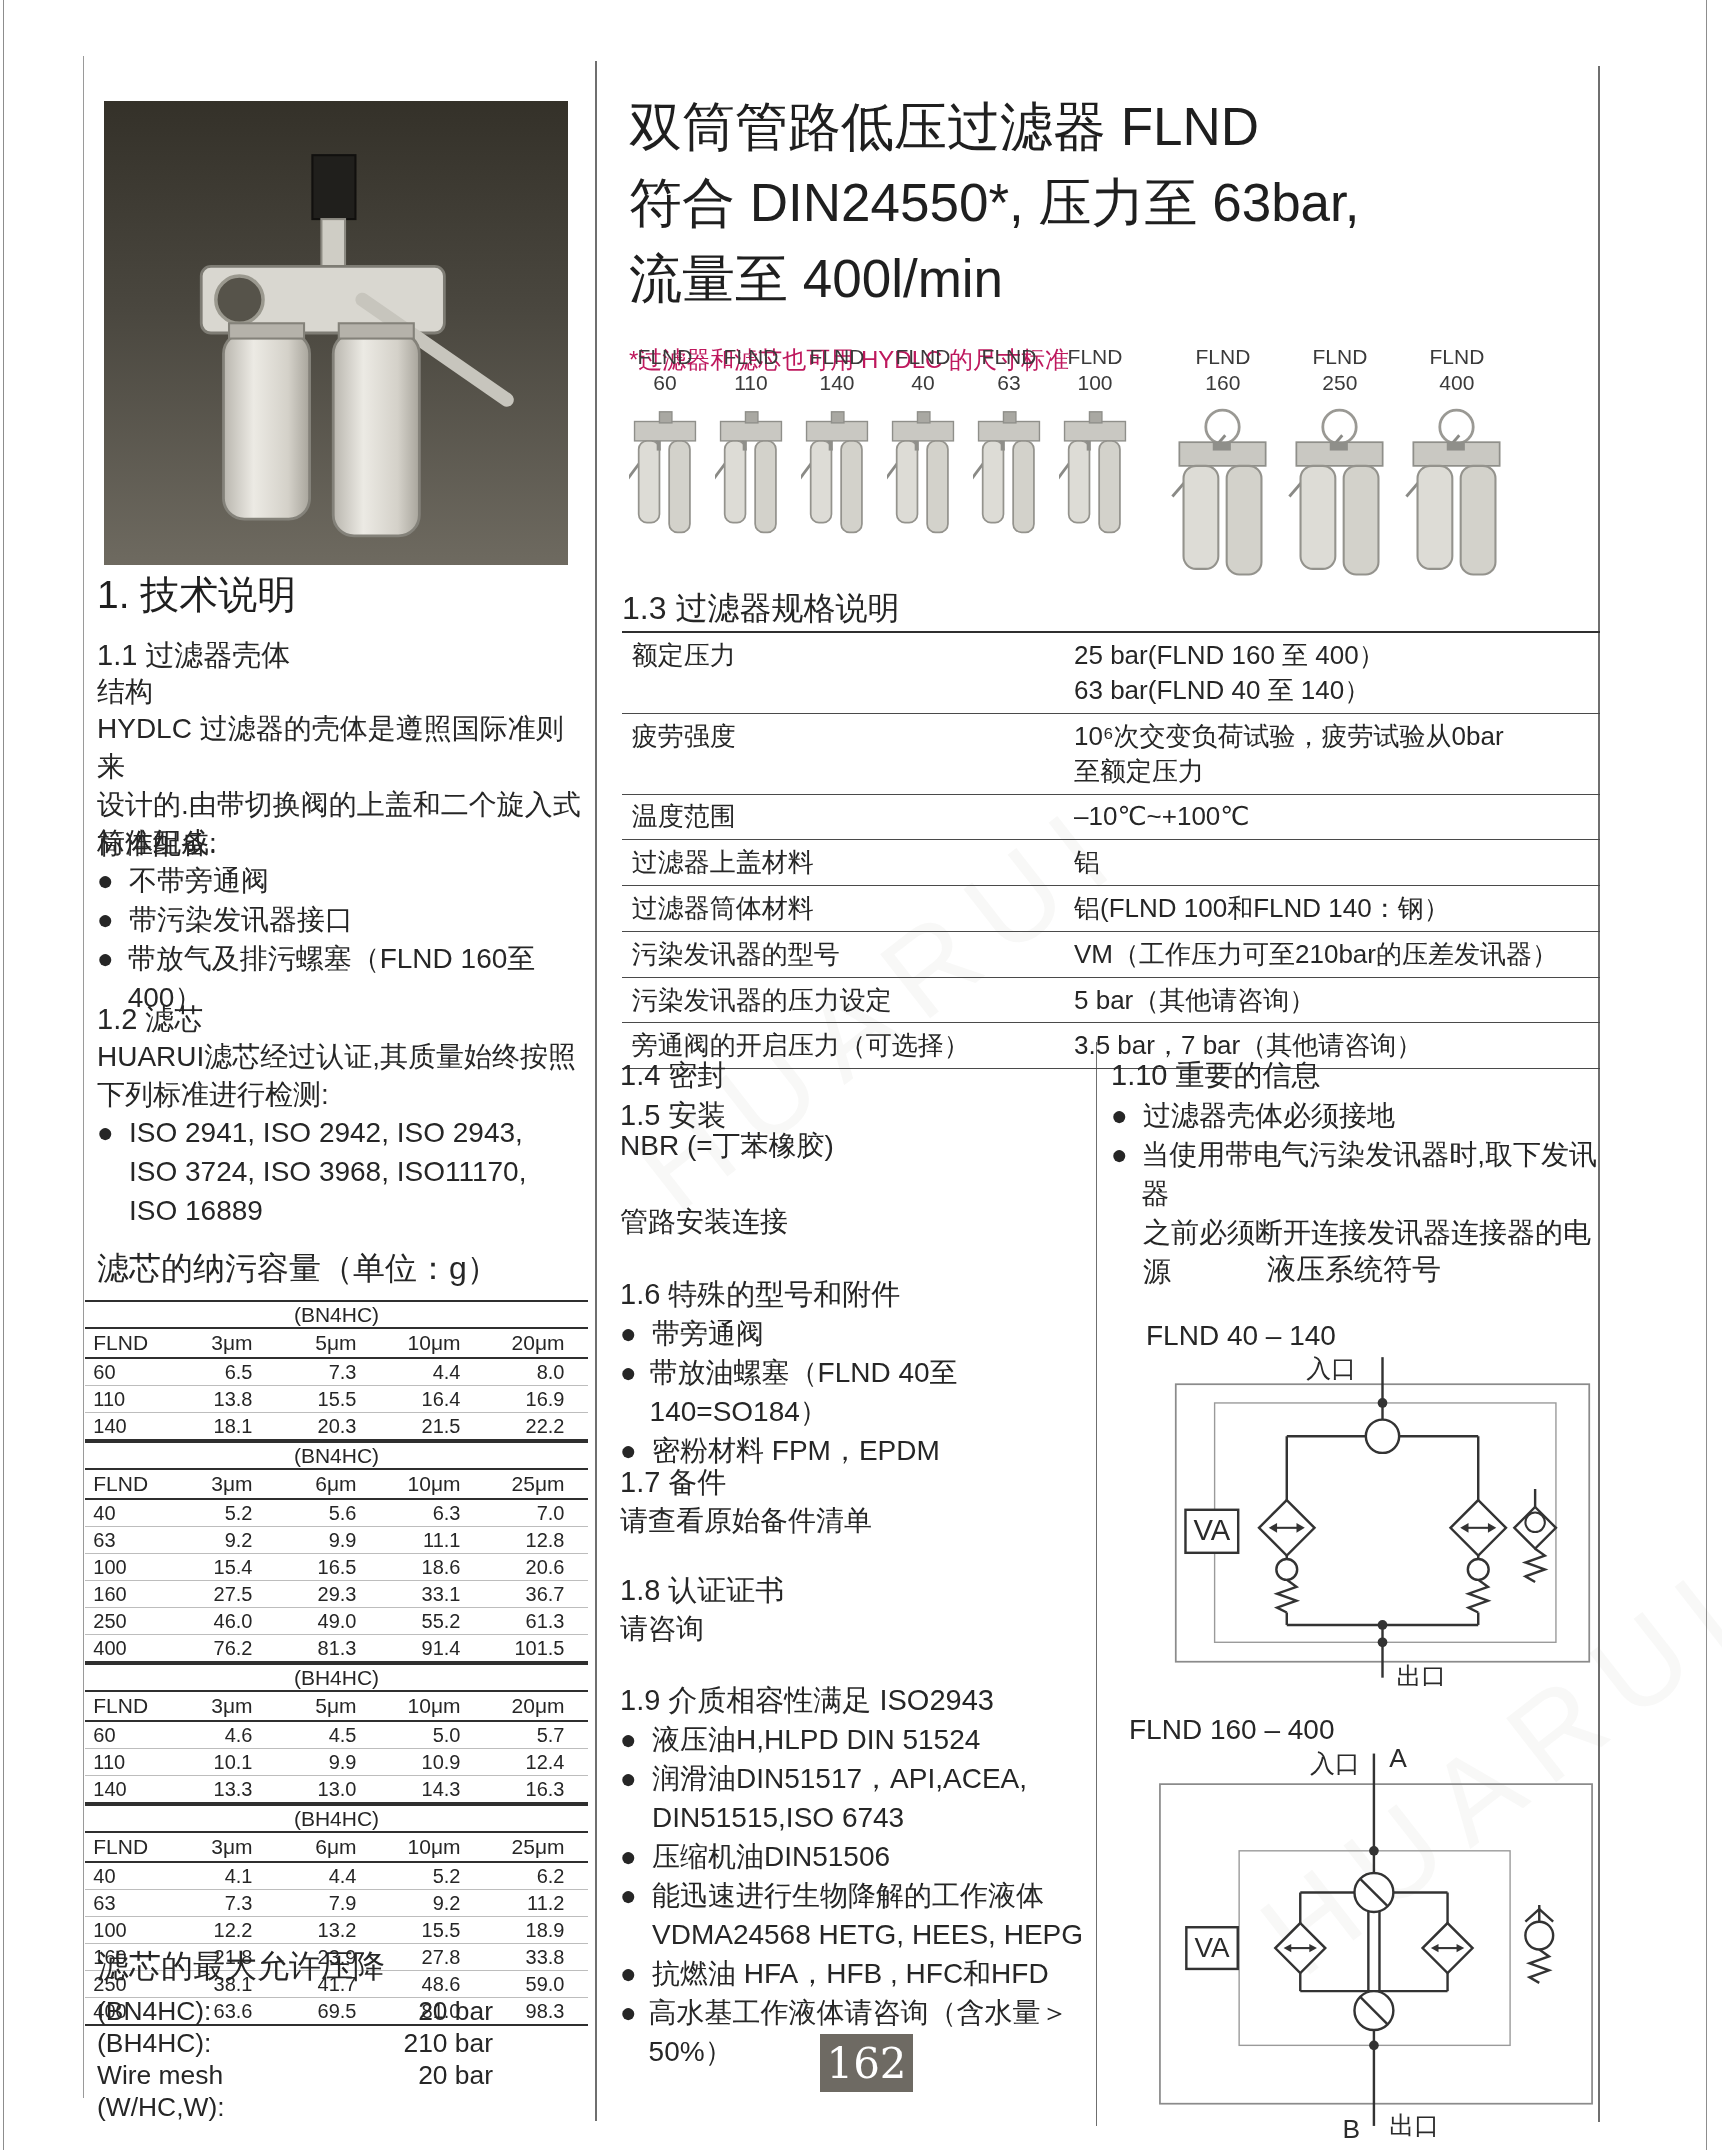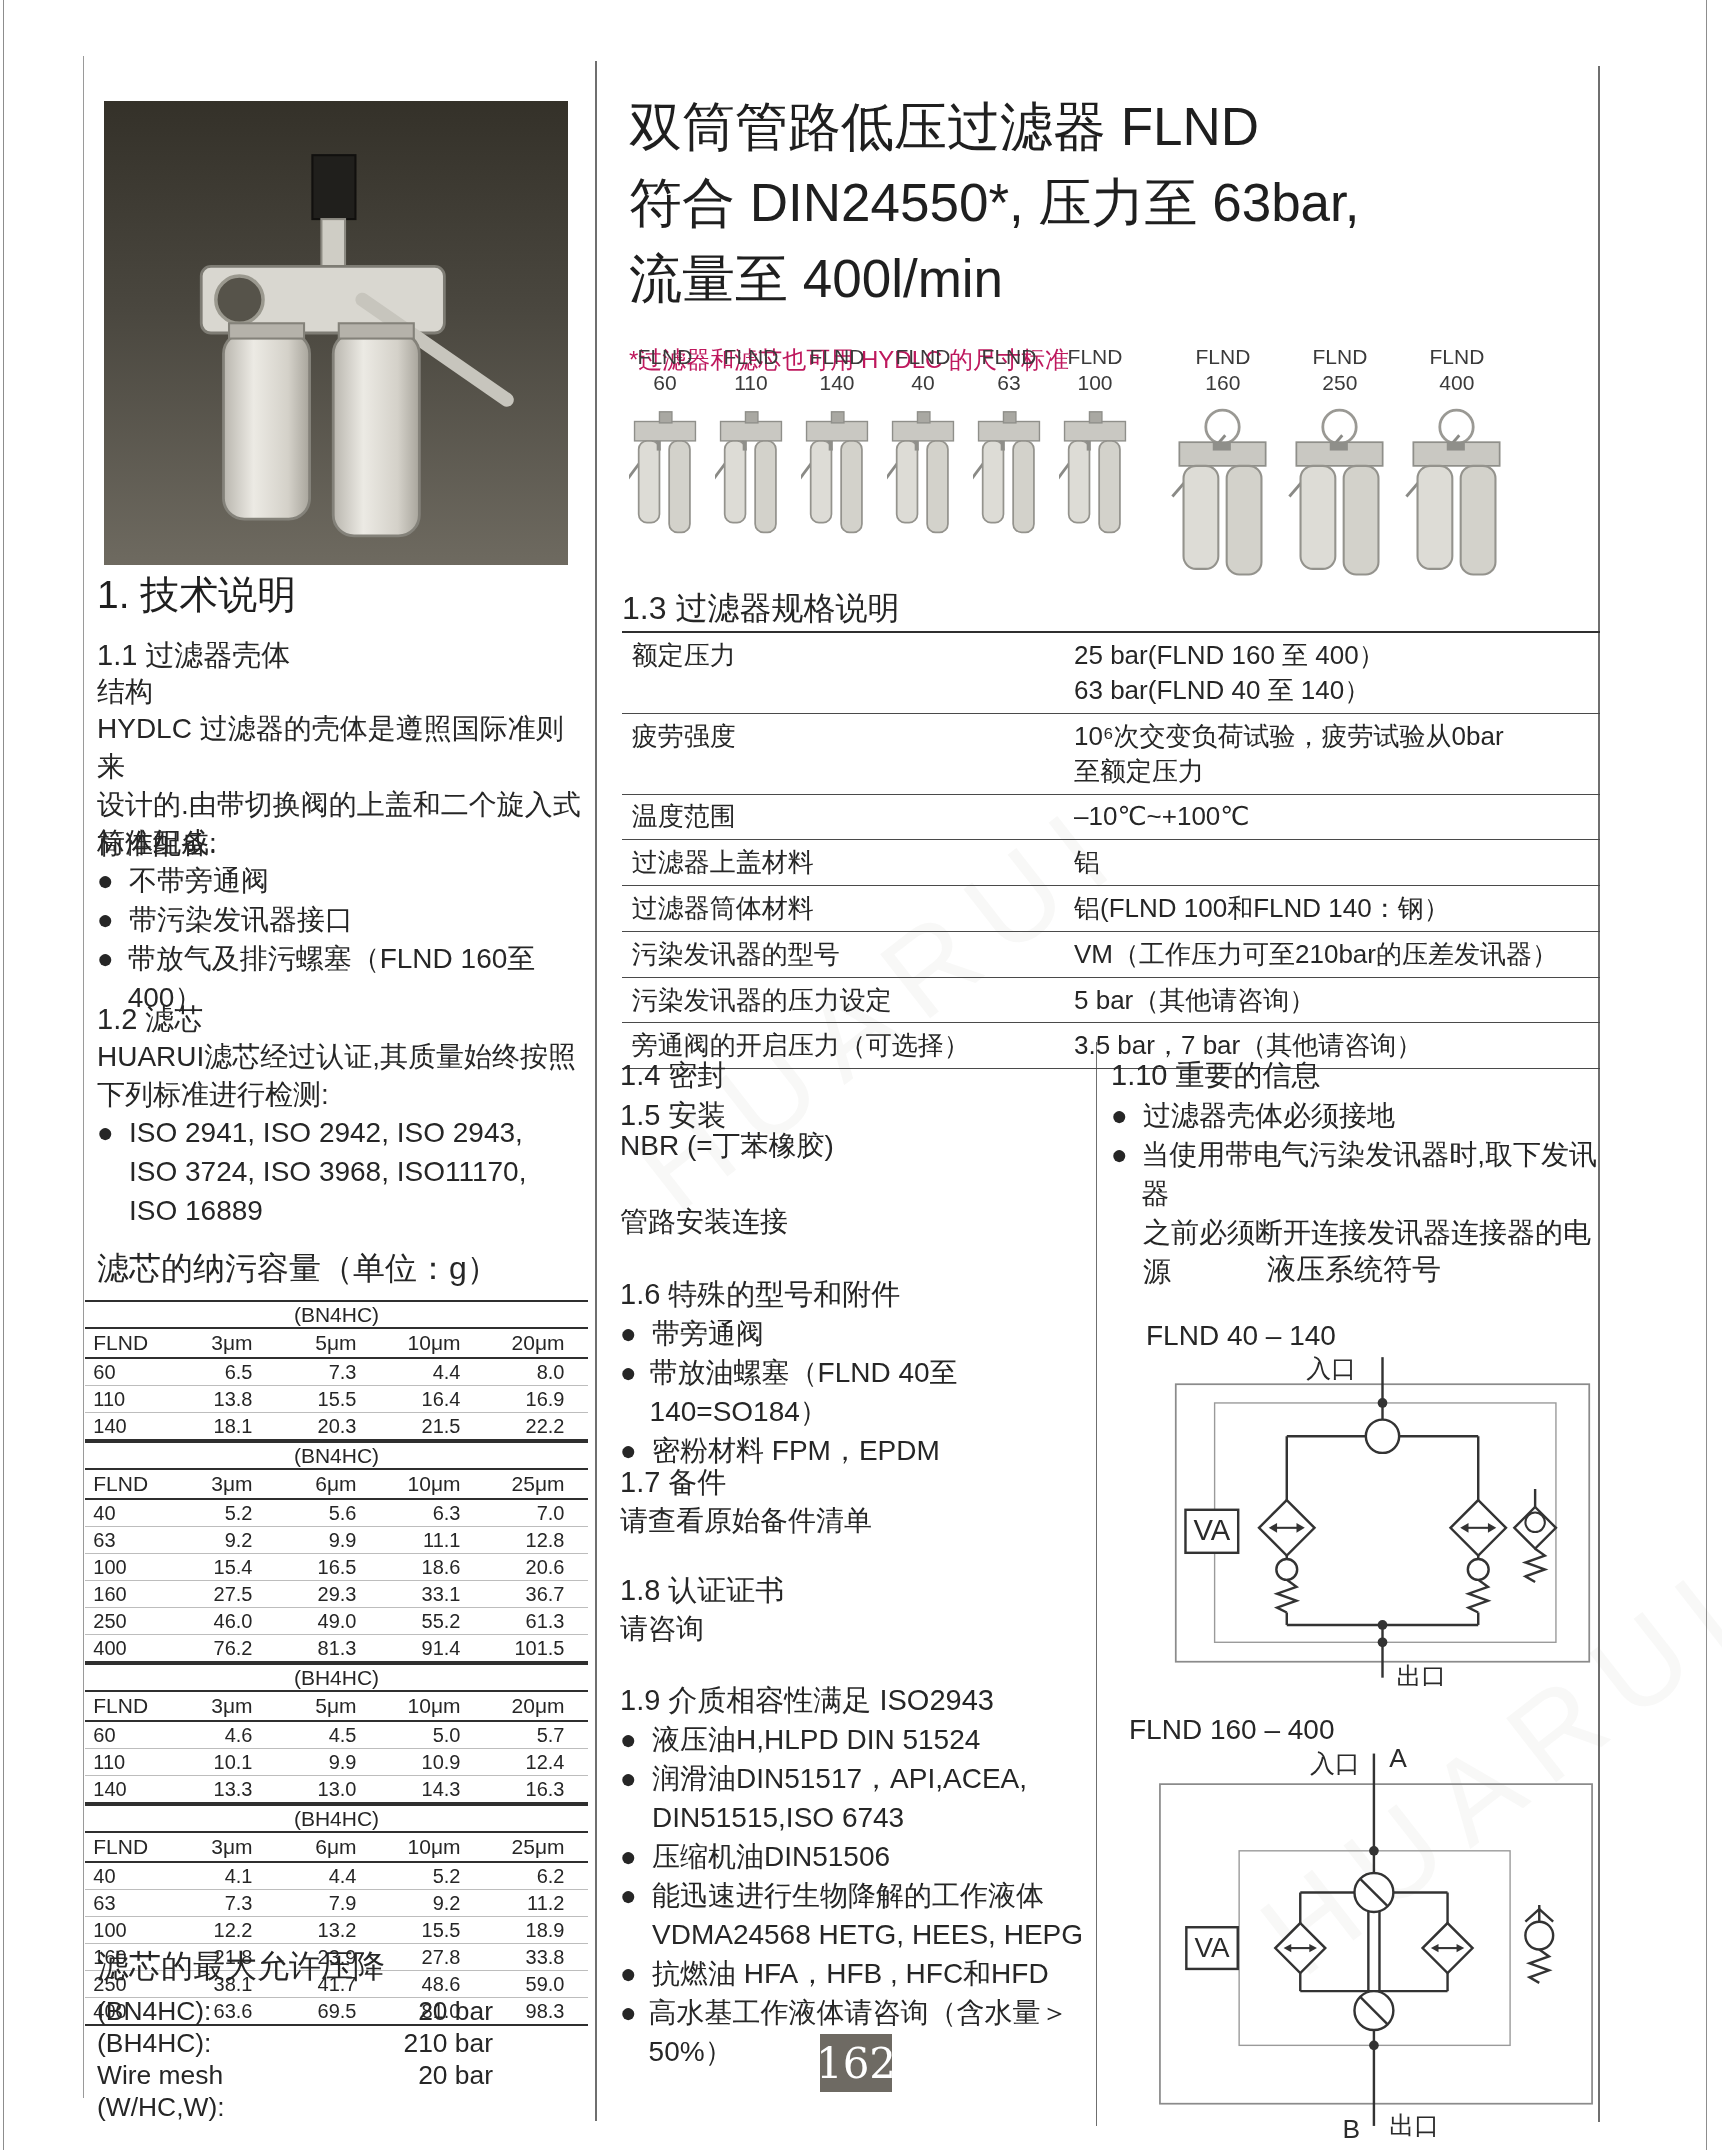--- a/index.html
+++ b/index.html
@@ -49,21 +49,21 @@
   .kvrow .kl{flex:1;}
   .kvrow .kv{width:167px;text-align:right;}
   
   .spectable{position:absolute;left:622px;top:631px;width:978px;border-top:2.8px solid #2f2f2f;}
   .specrow{display:flex;border-bottom:1.4px solid #4a4a4a;padding:4.9px 0;}
   .speclabel{width:452px;font-size:26px;line-height:35px;padding-left:9.7px;box-sizing:border-box;}
   .specval{flex:1;}
   .svline{font-size:26px;line-height:35px;}
   
   svg text{font-family:"Liberation Sans","DejaVu Sans",sans-serif;}
-  .pageno{position:absolute;left:820px;top:2034px;width:72px;height:58px;background:#6e6a63;
+  .pageno{position:absolute;left:820px;top:2034px;width:93px;height:58px;background:#6e6a63;
           color:#fff;font-family:"DejaVu Serif","Liberation Serif",serif;font-size:42px;
           display:flex;align-items:center;justify-content:center;}
   .center{text-align:center;}
 </style>
 </head>
 <body>
 
 <div class="page">
 
   <div class="vline" style="left:2.8px;top:0;width:1.4px;height:2151px;"></div>

